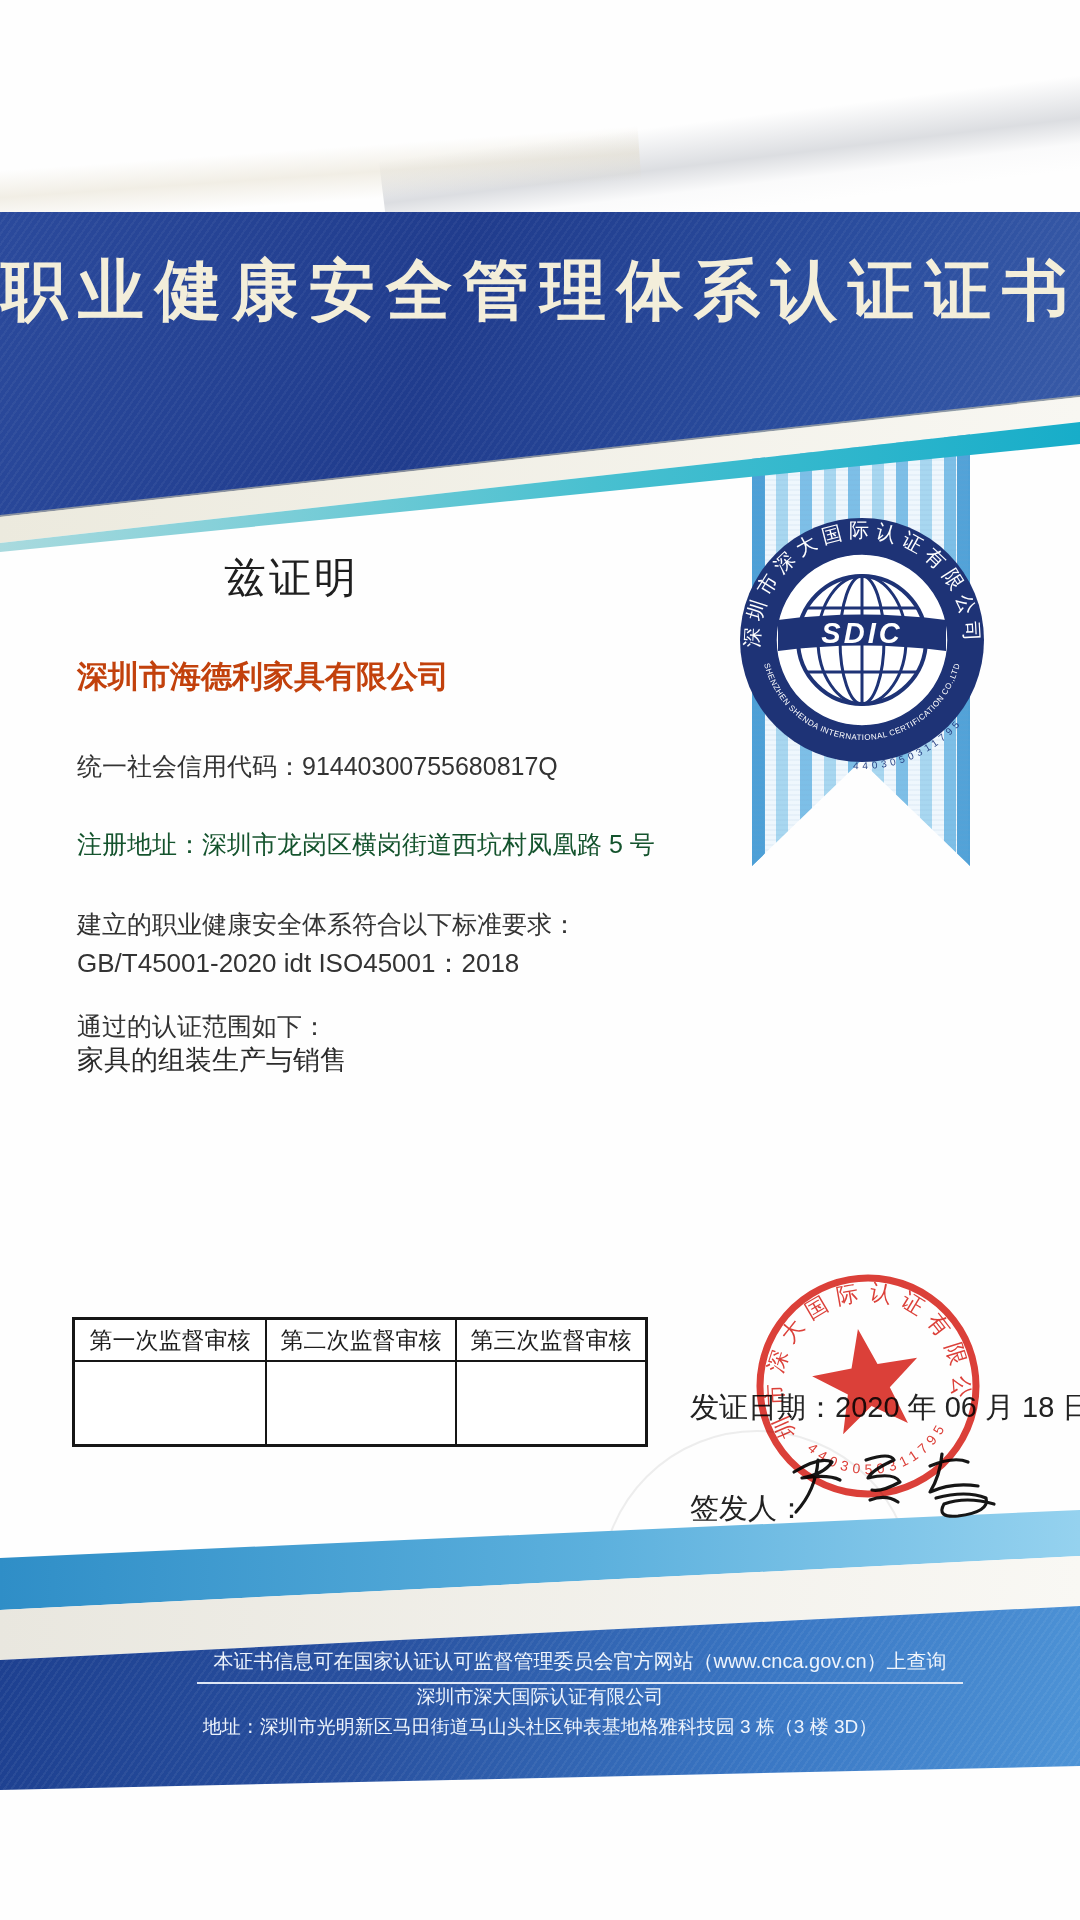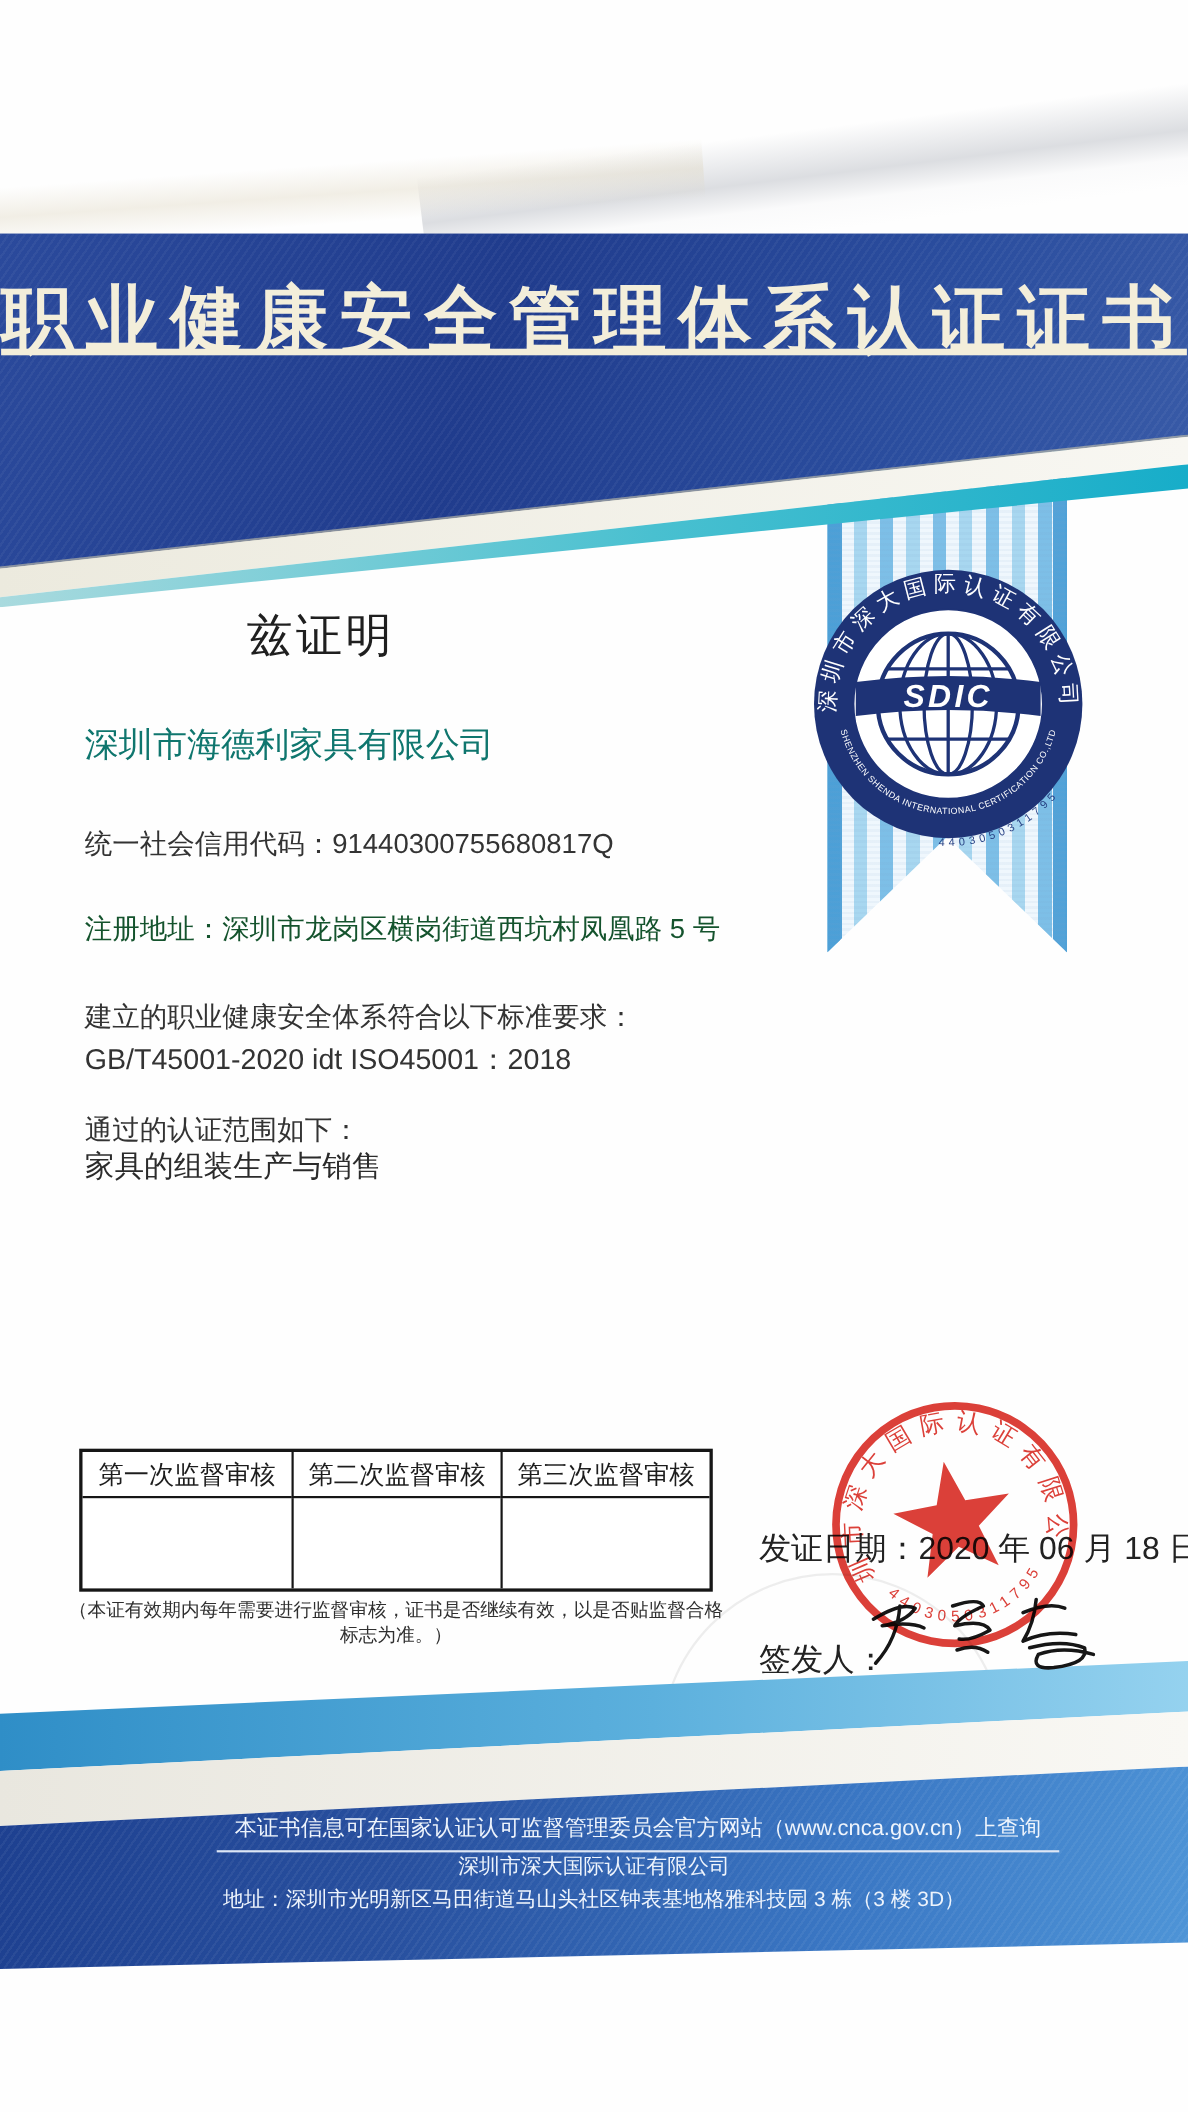--- a/index.html
+++ b/index.html
@@ -21,21 +21,21 @@
   .band::after{content:"";position:absolute;inset:0;
     background:repeating-linear-gradient(125deg,rgba(255,255,255,.045) 0 2px,transparent 2px 6px);}
   .band-edge-line{position:absolute;inset:0;clip-path:polygon(0 303px,100% 183px,100% 186px,0 307px);
     background:#d8cfa8;opacity:.55;}
   .stripe-white{position:absolute;inset:0;clip-path:polygon(0 305px,100% 185px,100% 210px,0 331px);
     background:linear-gradient(90deg,#eceade,#f8f7f2);}
   .stripe-teal{position:absolute;inset:0;clip-path:polygon(0 331px,100% 210px,100% 232px,0 340px);
     background:linear-gradient(90deg,#a9dade 0%,#49c0d0 55%,#17adc9 100%);}
   .cert-title{position:absolute;top:34px;left:0;width:100%;text-align:center;
     font-family:"Liberation Serif","DejaVu Serif",serif;font-weight:700;
-    font-size:66px;letter-spacing:11px;color:#f3eeda;white-space:nowrap;text-decoration:underline;}
+    font-size:66px;letter-spacing:11px;color:#f3eeda;white-space:nowrap;}
   .cert-no-line{position:absolute;top:126px;left:62px;font-size:30px;color:#ffffff;letter-spacing:1px;}
 
   
   .ribbon{position:absolute;left:752px;top:312px;width:218px;height:554px;z-index:2;
     clip-path:polygon(0 0,100% 0,100% 100%,50% 81%,0 100%);
     background:repeating-linear-gradient(90deg,#7dbfe7 0 12px,#eff7fd 12px 24px,#a8d7f0 24px 36px,#eff7fd 36px 48px);}
   .ribbon::before{content:"";position:absolute;inset:0;
     background:linear-gradient(90deg,rgba(74,158,214,.95) 0 13px,rgba(255,255,255,0) 13px calc(100% - 13px),rgba(74,158,214,.95) calc(100% - 13px) 100%);}
   .ribbon::after{content:"";position:absolute;inset:0;
     background:repeating-linear-gradient(0deg,rgba(120,160,200,.08) 0 2px,transparent 2px 5px);}
@@ -46,21 +46,21 @@
   .b-ring-text{fill:#ffffff;}
   .b-inner{fill:#ffffff;stroke:#1e3376;stroke-width:1.5;}
   .b-globe{fill:none;stroke:#1e3376;stroke-width:4;}
   .b-globe-line{fill:none;stroke:#1e3376;stroke-width:3;}
   .b-banner{fill:#1e3376;}
   .b-mono{fill:#ffffff;font-weight:700;font-style:italic;letter-spacing:3px;}
   .b-serial{fill:#2a4486;}
 
   
   .certify-heading{position:absolute;left:224px;top:550px;font-size:42px;letter-spacing:3px;color:#1f1f1f;}
-  .company-name{position:absolute;left:77px;top:656px;font-size:31px;color:#0f766e;}
+  .company-name{position:absolute;left:77px;top:656px;font-size:31px;color:#c2410c;font-weight:bold;}
   .credit-code-line{position:absolute;left:77px;top:750px;font-size:25px;color:#333;}
   .reg-address-line{position:absolute;left:77px;top:828px;font-size:25px;color:#14532d;}
   .standard-intro{position:absolute;left:77px;top:908px;font-size:25px;color:#333;}
   .standard-line{position:absolute;left:77px;top:946px;font-size:26px;color:#333;}
   .scope-intro{position:absolute;left:77px;top:1010px;font-size:25px;color:#333;}
   .scope-line{position:absolute;left:77px;top:1042px;font-size:27px;color:#2b2b2b;}
 
   
   .audit-table{position:absolute;left:72px;top:1317px;width:570px;border:3px solid #161616;
     display:grid;grid-template-columns:1fr 1fr 1fr;background:#fff;}
@@ -154,21 +154,20 @@
   <div class="scope-line">家具的组装生产与销售</div>
 
   <div class="audit-table">
     <div class="at-cell at-head c1">第一次监督审核</div>
     <div class="at-cell at-head">第二次监督审核</div>
     <div class="at-cell at-head">第三次监督审核</div>
     <div class="at-cell at-body c1"></div>
     <div class="at-cell at-body"></div>
     <div class="at-cell at-body"></div>
   </div>
-  <div class="table-note">（本证有效期内每年需要进行监督审核，证书是否继续有效，以是否贴监督合格标志为准。）</div>
 
   <div class="issue-line issue-date-line"><span>发证日期：</span><span>2020 年 06 月 18 日</span></div>
   <div class="issue-line signer-line"><span>签发人：</span></div>
 
   <div class="watermark-circle"></div>
 
   <svg class="signature-svg" viewBox="0 0 230 90">
     <path class="sig-stroke" d="M14 26 Q40 10 52 16 Q44 28 22 32 Q48 28 60 34 M38 14 Q36 44 16 66"></path>
     <path class="sig-stroke" d="M86 14 Q110 6 114 14 Q92 24 88 32 Q114 26 120 36 Q102 46 92 44"></path>
     <path class="sig-stroke" d="M90 54 Q106 48 118 56"></path>

